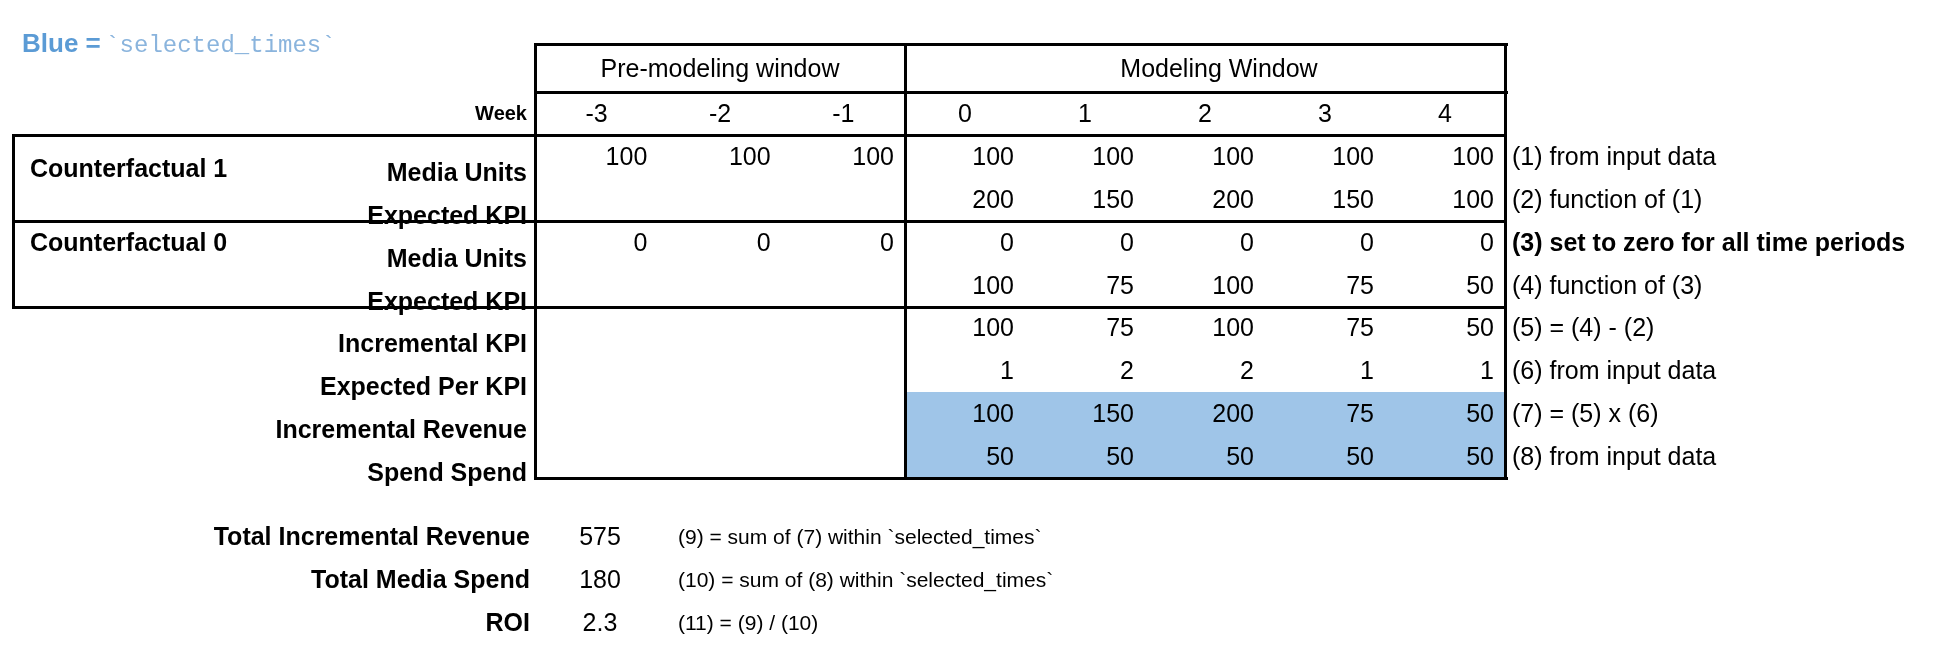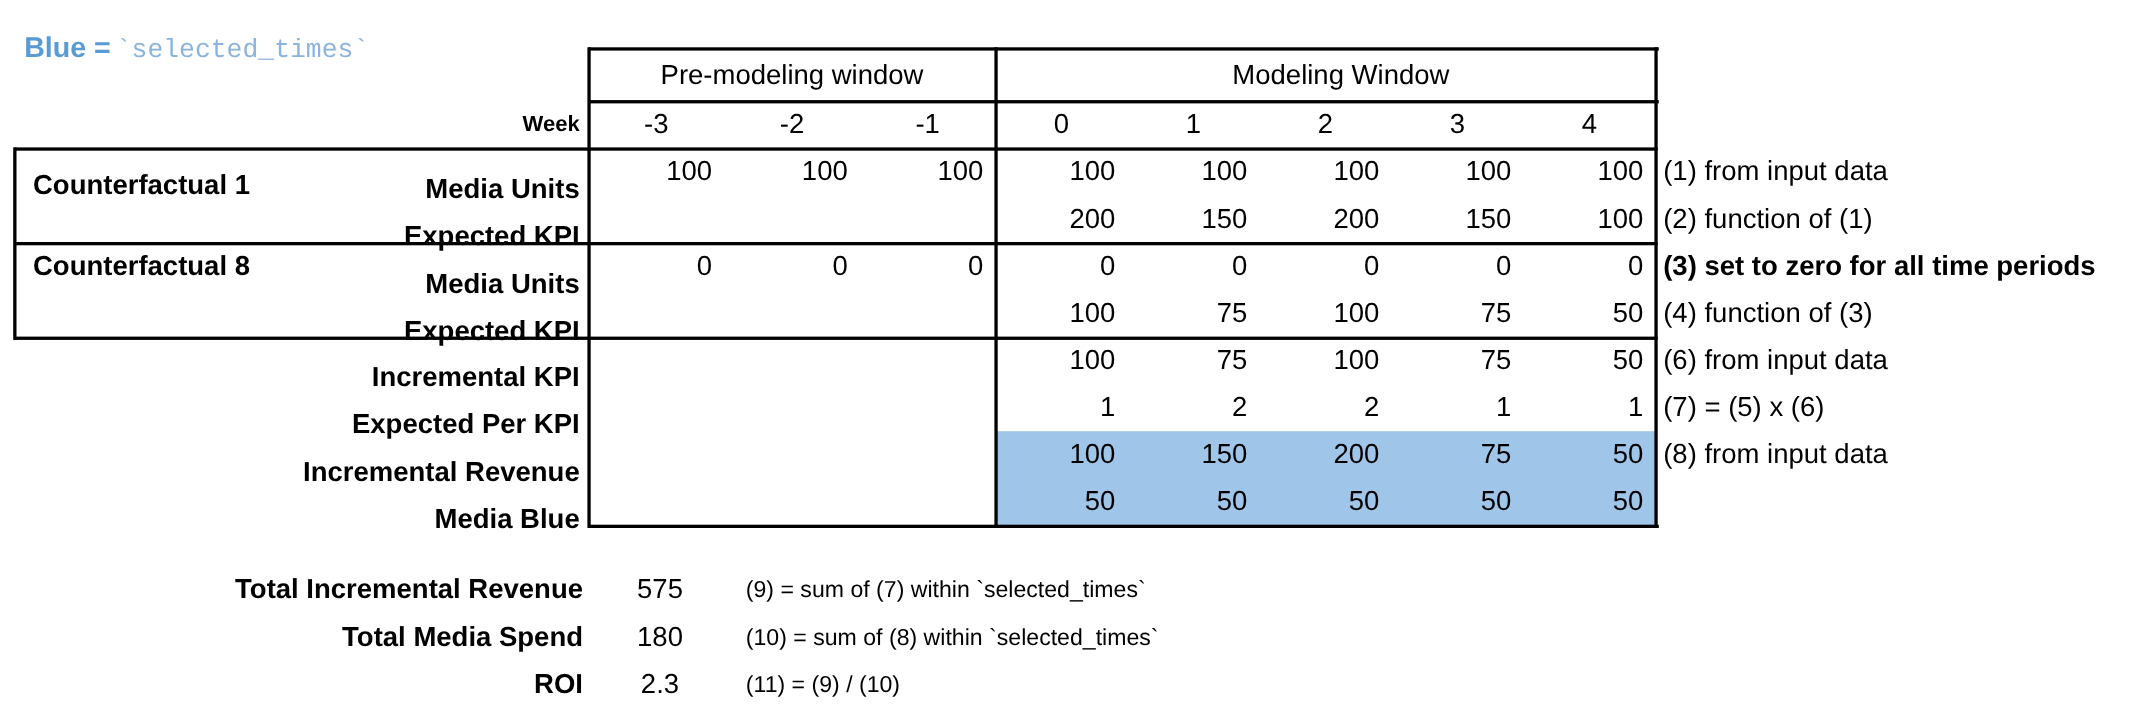--- a/index.html
+++ b/index.html
@@ -97,31 +97,31 @@
     </div>
   <div class="week-cells mod" id="week-mod">
       <div class="week-cell">0</div>
       <div class="week-cell">1</div>
       <div class="week-cell">2</div>
       <div class="week-cell">3</div>
       <div class="week-cell">4</div>
     </div>
 
   <div class="group-label g1">Counterfactual 1</div>
-  <div class="group-label g0">Counterfactual 8</div>
+  <div class="group-label g0">Counterfactual 0</div>
 
   <div class="metric-labels" id="metric-labels">
       <div class="metric-label">Media Units</div>
       <div class="metric-label">Expected KPI</div>
       <div class="metric-label">Media Units</div>
       <div class="metric-label">Expected KPI</div>
       <div class="metric-label">Incremental KPI</div>
       <div class="metric-label">Expected Per KPI</div>
       <div class="metric-label">Incremental Revenue</div>
-      <div class="metric-label">Media Blue</div>
+      <div class="metric-label">Spend Spend</div>
     </div>
 
   <div class="grid pre" id="grid-pre">
       <div class="cell">100</div>
       <div class="cell">100</div>
       <div class="cell">100</div>
       <div class="cell"></div>
       <div class="cell"></div>
       <div class="cell"></div>
       <div class="cell">0</div>
@@ -184,20 +184,21 @@
       <div class="cell">50</div>
       <div class="cell">50</div>
       <div class="cell">50</div>
     </div>
 
   <div class="annotations" id="annotations">
       <div class="annotation">(1) from input data</div>
       <div class="annotation">(2) function of (1)</div>
       <div class="annotation bold">(3) set to zero for all time periods</div>
       <div class="annotation">(4) function of (3)</div>
+      <div class="annotation">(5) = (4) - (2)</div>
       <div class="annotation">(6) from input data</div>
       <div class="annotation">(7) = (5) x (6)</div>
       <div class="annotation">(8) from input data</div>
     </div>
 
   <div class="hline" style="left:535px; top:42.5px;  width:973px;"></div>
   <div class="hline" style="left:535px; top:90.5px;  width:973px;"></div>
   <div class="hline" style="left:13px;  top:133.5px; width:1494px;"></div>
   <div class="hline" style="left:13px;  top:219.5px; width:1494px;"></div>
   <div class="hline" style="left:13px;  top:305.5px; width:1494px;"></div>

